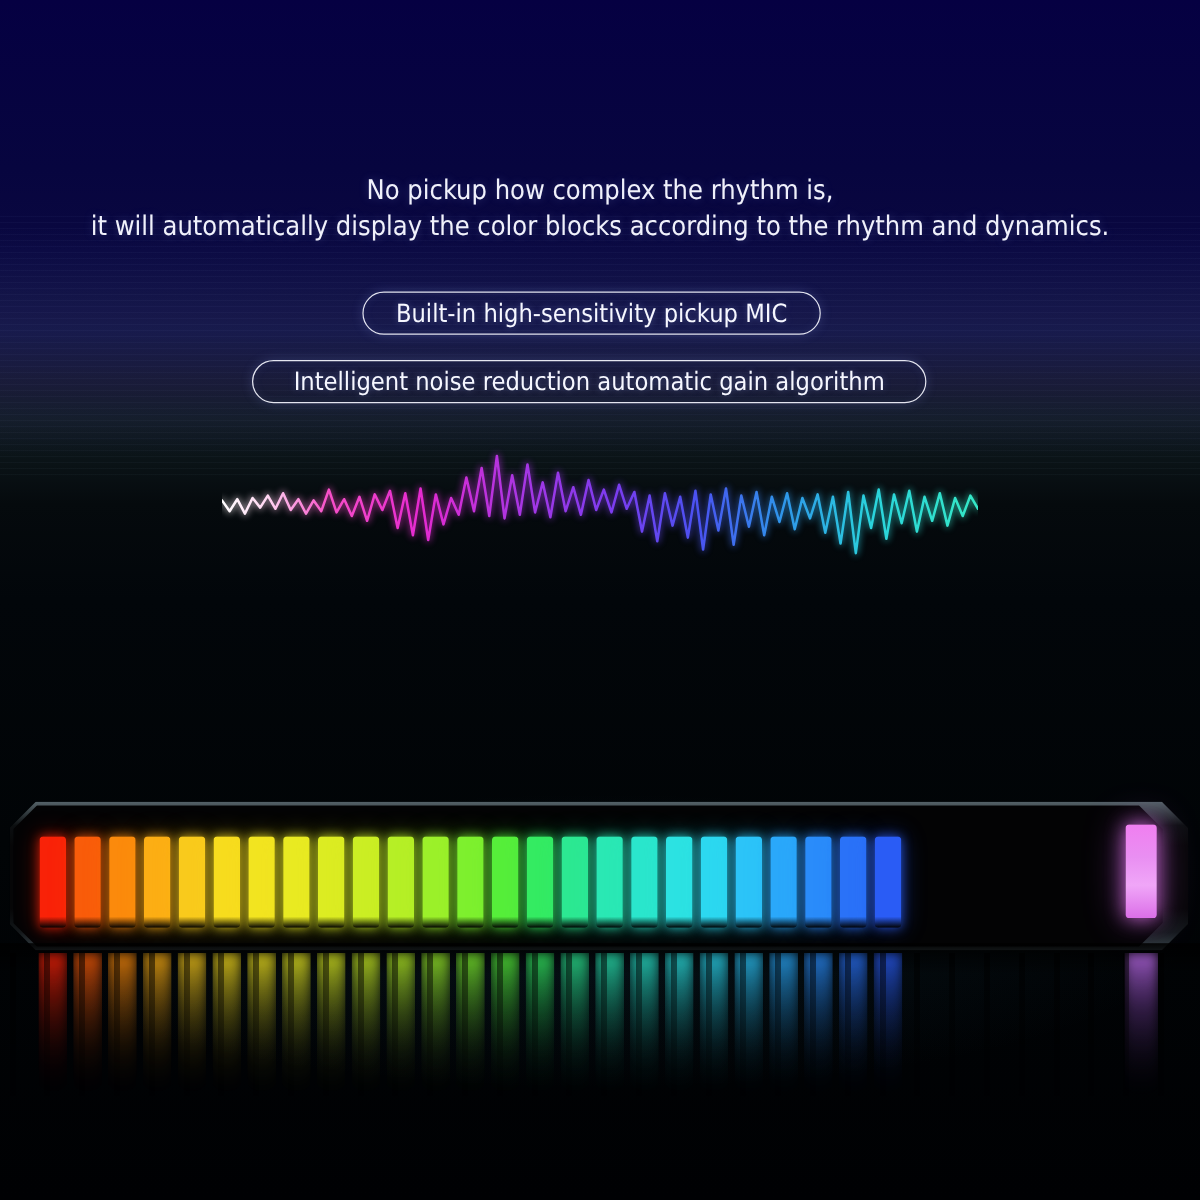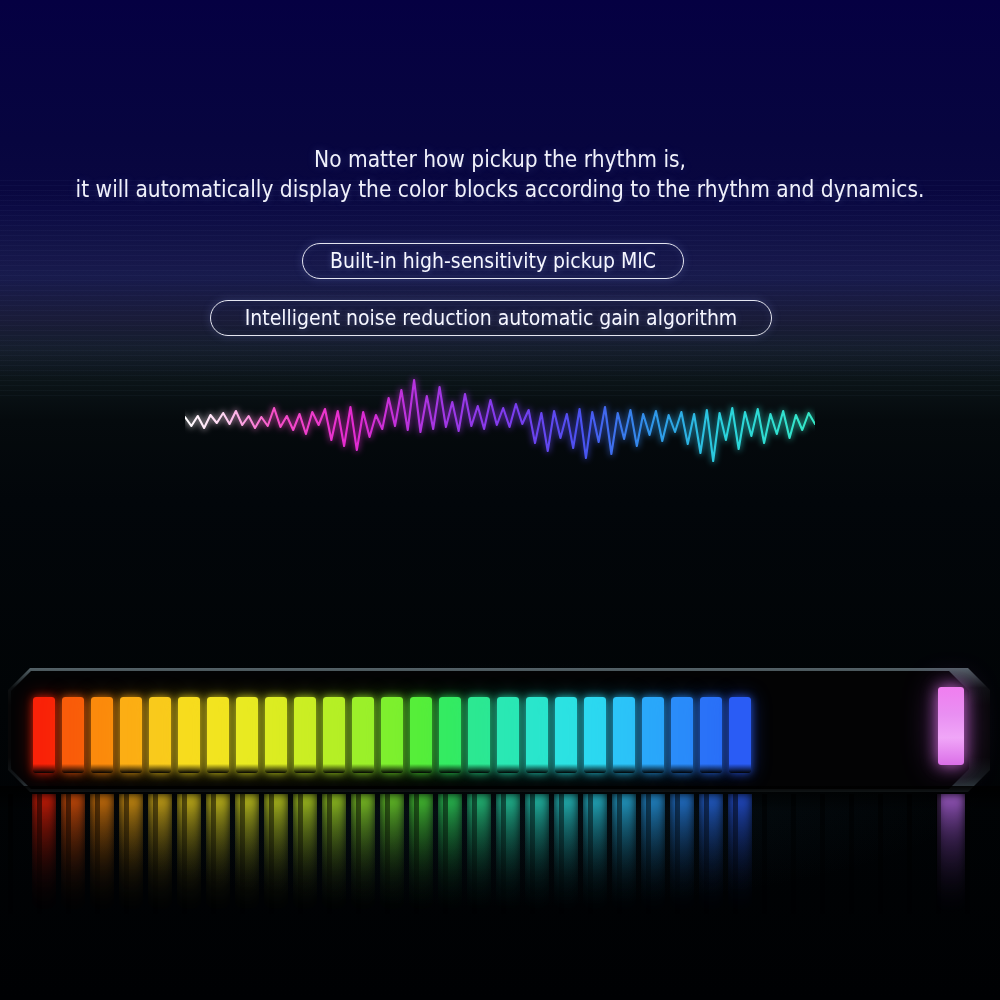--- a/index.html
+++ b/index.html
@@ -147,21 +147,21 @@
 <body>
 
 <div id="stage">
 
   <div class="bg-base"></div>
   <div class="bg-sheen"></div>
   <div class="bg-scan"></div>
 
 
   <div class="subtitle">
-    <div class="l1">No matter how pickup the rhythm is,</div>
+    <div class="l1">No pickup how complex the rhythm is,</div>
     <div class="l2">it will automatically display the color blocks according to the rhythm and dynamics.</div>
   </div>
 
   <div class="badge" id="badge-mic">Built-in high-sensitivity pickup MIC</div>
   <div class="badge" id="badge-noise">Intelligent noise reduction automatic gain algorithm</div>
 
   <div class="wave-wrap">
     <svg viewBox="0 0 630 104" preserveAspectRatio="none" aria-hidden="true">
       <defs>
         <linearGradient id="wgrad" x1="0" y1="0" x2="1" y2="0">

